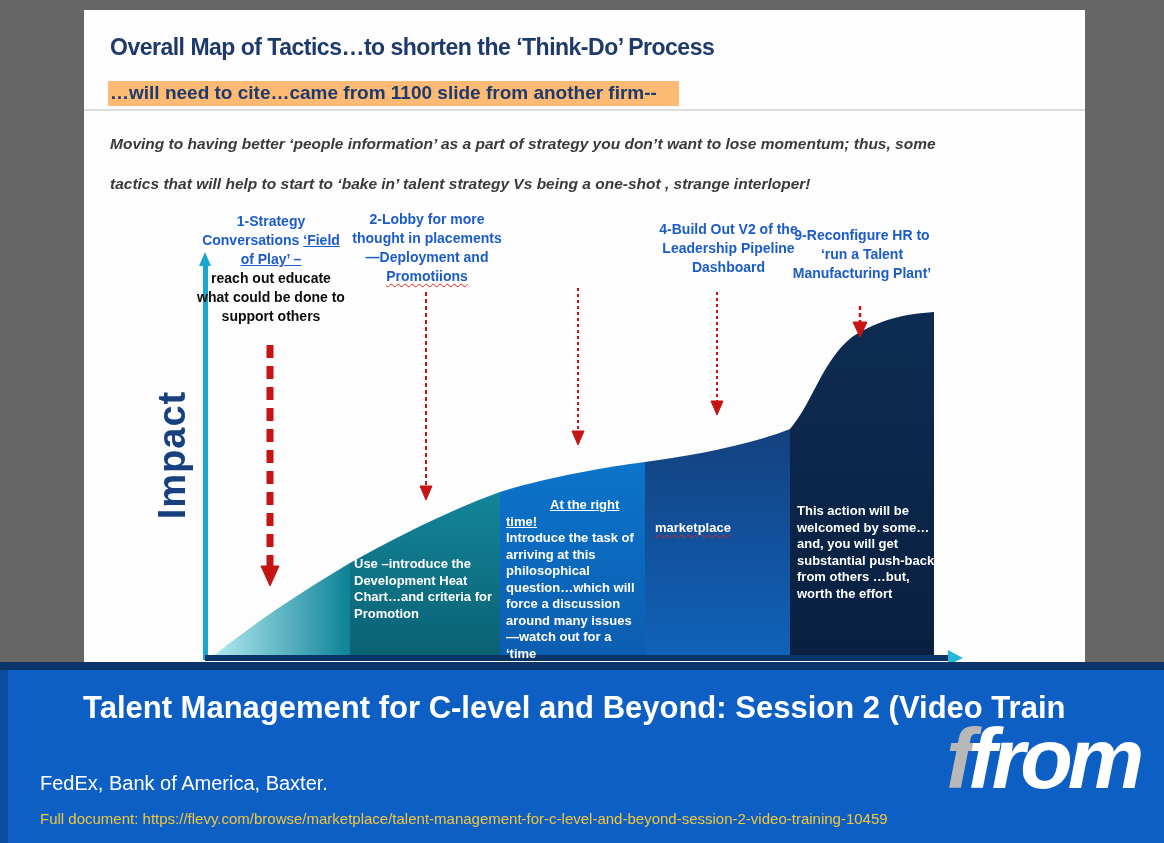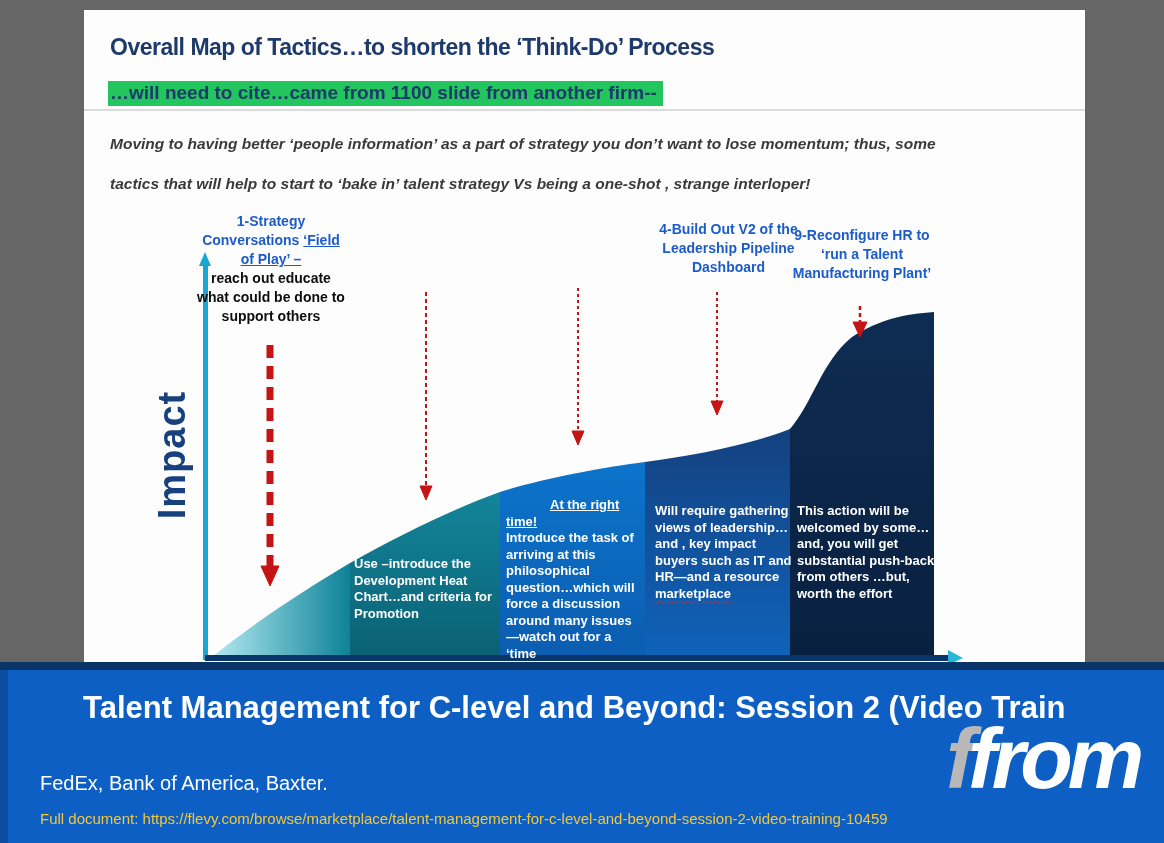--- a/index.html
+++ b/index.html
@@ -3,21 +3,21 @@
 <meta charset="utf-8">
 <style>
   * { margin:0; padding:0; box-sizing:border-box; }
   html,body { width:1164px; height:843px; }
   body { font-family:"Liberation Sans", sans-serif; background:#666666; position:relative; overflow:hidden; }
   #page { position:absolute; inset:0; width:1164px; height:843px; overflow:hidden; }
 
   .slide { position:absolute; left:84px; top:10px; width:1001px; height:660px; background:#fdfdfd; }
 
   .slide-title { position:absolute; left:110px; top:34px; font-size:23px; font-weight:800; letter-spacing:-0.5px; color:#1e3a6b; white-space:nowrap; }
-  .highlight-line { position:absolute; left:108px; top:81px; background:#22c55e; color:#1e3a6b; font-size:19px; font-weight:800; padding:1px 6px 2px 2px; white-space:nowrap; }
+  .highlight-line { position:absolute; left:108px; top:81px; background:#fdba74; color:#1e3a6b; font-size:19px; font-weight:800; padding:1px 22px 2px 2px; white-space:nowrap; }
   .divider { position:absolute; left:84px; top:109px; width:1001px; height:2px; background:#dcdcdc; }
 
   .intro { position:absolute; left:110px; top:124px; width:940px; font-size:15.5px; font-weight:700; font-style:italic; color:#3a3a3a; line-height:40px; }
 
   .tactic { position:absolute; text-align:center; font-size:14px; font-weight:800; line-height:19px; color:#1c5cca; }
   .tactic .black-part { color:#0d0d0d; }
   .tactic .u { text-decoration:underline; }
   .squiggle { text-decoration:underline wavy #d22; text-decoration-thickness:1px; text-underline-offset:2px; }
 
   .impact-label { position:absolute; left:172px; top:455px; transform:translate(-50%,-50%) rotate(-90deg); font-size:38px; font-weight:800; color:#17417e; letter-spacing:1px; }
@@ -103,36 +103,40 @@
     </g>
   </svg>
 
   <div class="impact-label">Impact</div>
 
   <div class="tactic" style="left:196px; top:212px; width:150px;">
     <span>1-Strategy Conversations</span>
     <span class="u">‘Field of Play’ –</span><br>
     <span class="black-part">reach out educate what could be done to support others</span>
   </div>
+  <div class="tactic" style="left:352px; top:210px; width:150px;">
+    <span>2-Lobby for more thought in placements—Deployment and</span><br>
+    <span class="squiggle">Promotiions</span>
+  </div>
   <div class="tactic" style="left:646px; top:220px; width:145px;margin-left:10px;">
     <span>4-Build Out V2 of the Leadership Pipeline Dashboard</span>
   </div>
   <div class="tactic" style="left:787px; top:226px; width:150px;">
     <span>9-Reconfigure HR to ‘run a Talent Manufacturing Plant’</span>
   </div>
 
   <div class="block" style="left:354px; top:556px; width:142px; height:106px; overflow:hidden;">
     <span>Use –introduce the Development  Heat Chart…and criteria for Promotion</span>
   </div>
   <div class="block" style="left:506px; top:497px; width:130px; height:165px; overflow:hidden;">
     <span class="u">At the  right time!</span><br>
     <span>Introduce the task of  arriving at this philosophical question…which will force a discussion around many issues—watch out for a ‘time</span>
   </div>
   <div class="block" style="left:655px; top:503px; width:140px; height:159px; overflow:hidden;">
-    <span>Will require gathering views  of leadership…and , key  impact buyers such as IT and HR—and a resource </span><br>
+    <br>
     <span class="squiggle">marketplace</span>
   </div>
   <div class="block" style="left:797px; top:503px; width:138px; height:159px; overflow:hidden;">
     <span>This action will be welcomed by some…and, you will get substantial push-back from others …but,  worth the effort</span>
   </div>
 
   <div class="banner-border"></div>
   <div class="banner">
     <div class="banner-left-strip"></div>
     <div class="banner-title">Talent Management for C-level and Beyond: Session 2 (Video Train</div>

